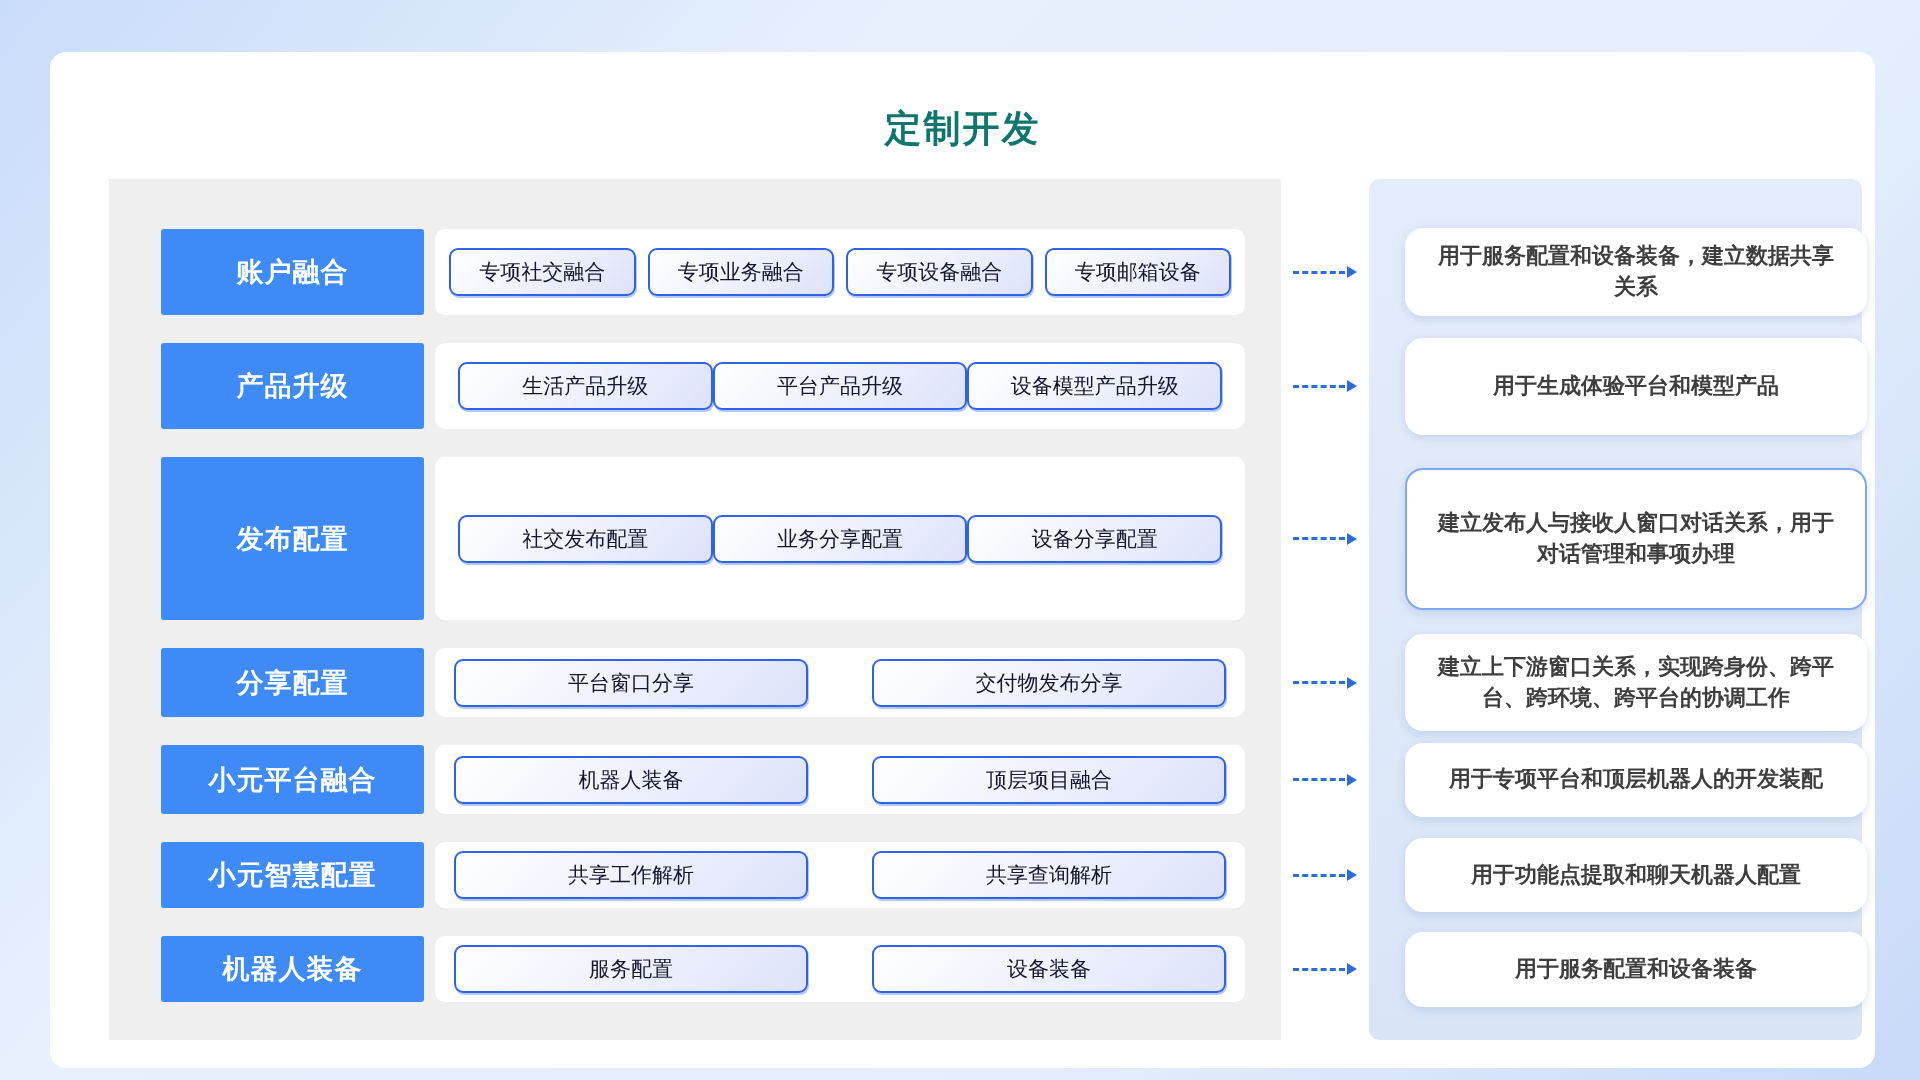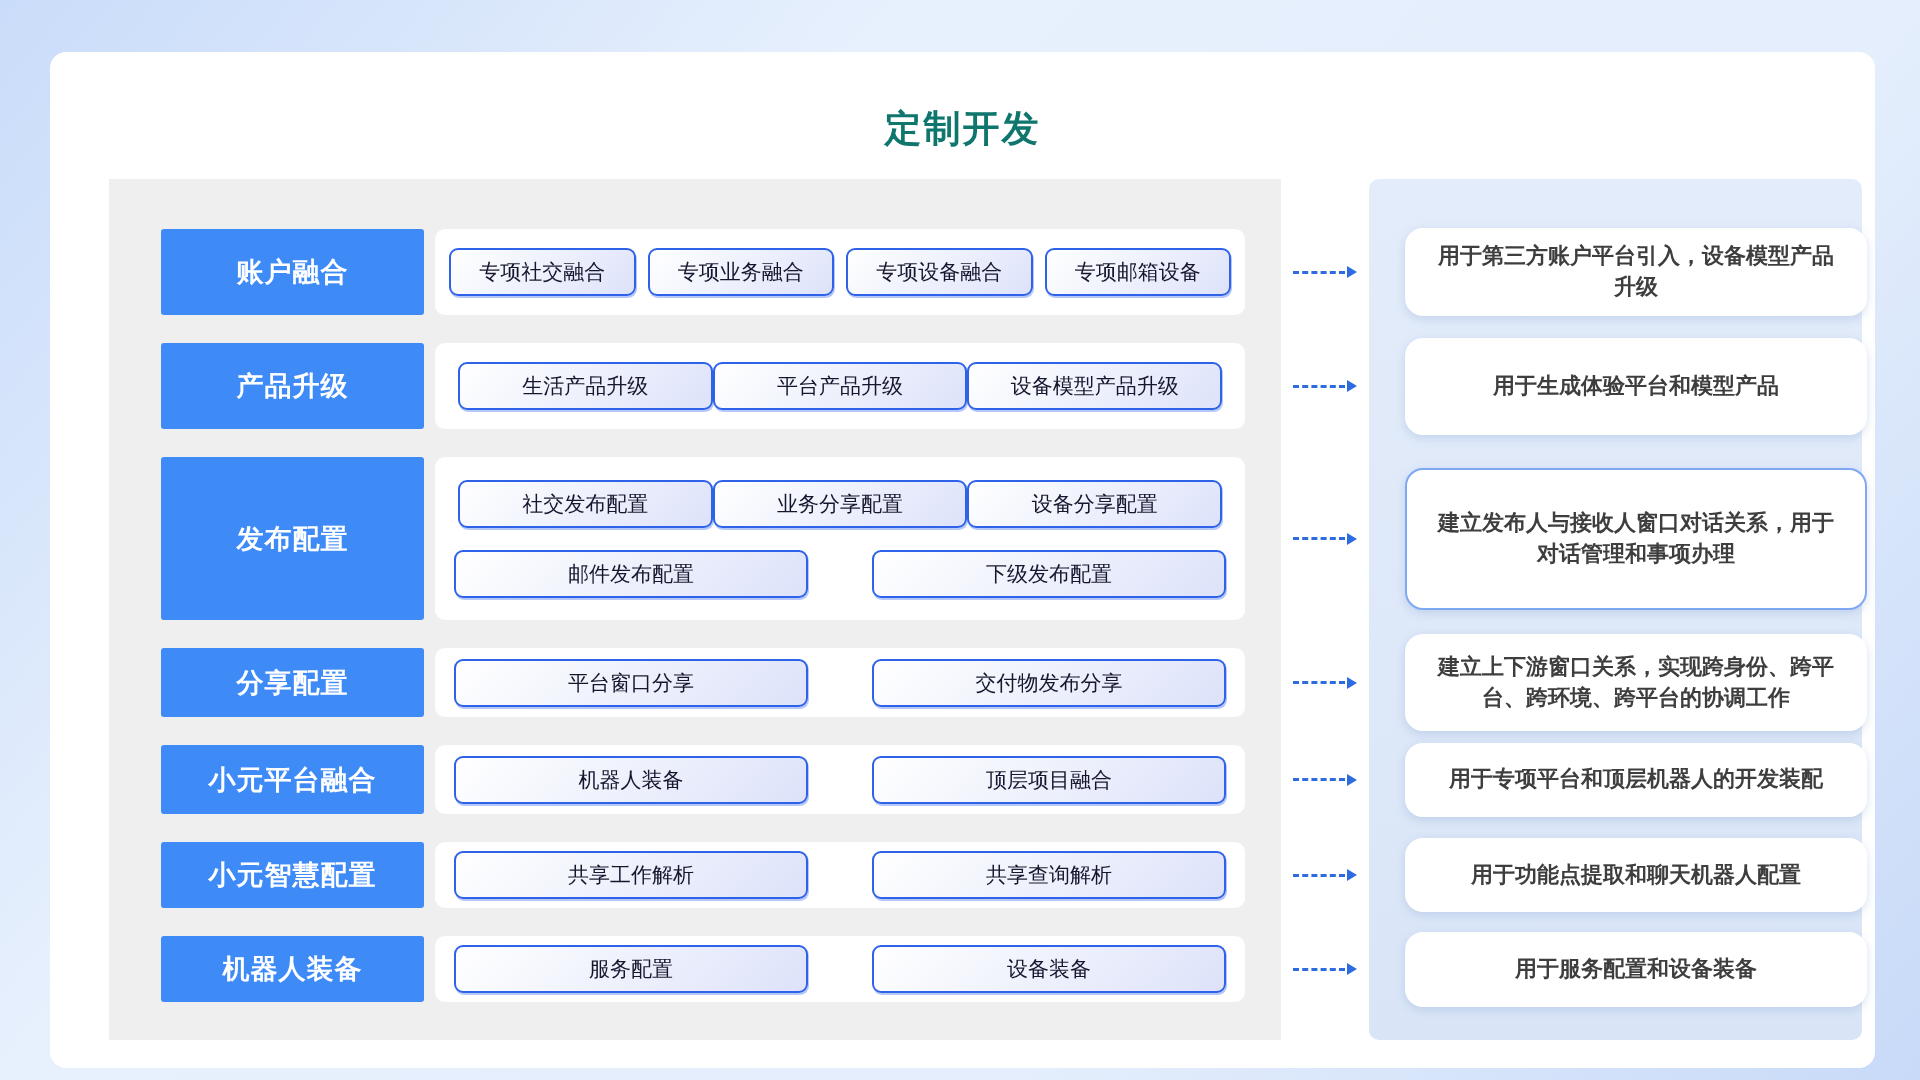--- a/index.html
+++ b/index.html
@@ -82,21 +82,21 @@
               <div class="chip">专项社交融合</div>
               <div class="chip">专项业务融合</div>
               <div class="chip">专项设备融合</div>
               <div class="chip">专项邮箱设备</div>
             </div>
           </div>
           <div class="arrow">
             <div class="dash"></div>
             <div class="head"></div>
           </div>
-          <div class="desc">用于第三方账户平台引入，设备模型产品升级</div>
+          <div class="desc">用于服务配置和设备装备，建立数据共享关系</div>
         </div>
         <div class="row">
           <div class="category">产品升级</div>
           <div class="chips">
             <div class="chip-line cols3">
               <div class="chip">生活产品升级</div>
               <div class="chip">平台产品升级</div>
               <div class="chip">设备模型产品升级</div>
             </div>
           </div>
@@ -106,24 +106,20 @@
           </div>
           <div class="desc">用于生成体验平台和模型产品</div>
         </div>
         <div class="row">
           <div class="category">发布配置</div>
           <div class="chips">
             <div class="chip-line cols3">
               <div class="chip">社交发布配置</div>
               <div class="chip">业务分享配置</div>
               <div class="chip">设备分享配置</div>
-            </div>
-            <div class="chip-line cols2">
-              <div class="chip">邮件发布配置</div>
-              <div class="chip">下级发布配置</div>
             </div>
           </div>
           <div class="arrow">
             <div class="dash"></div>
             <div class="head"></div>
           </div>
           <div class="desc">建立发布人与接收人窗口对话关系，用于对话管理和事项办理</div>
         </div>
         <div class="row">
           <div class="category">分享配置</div>

